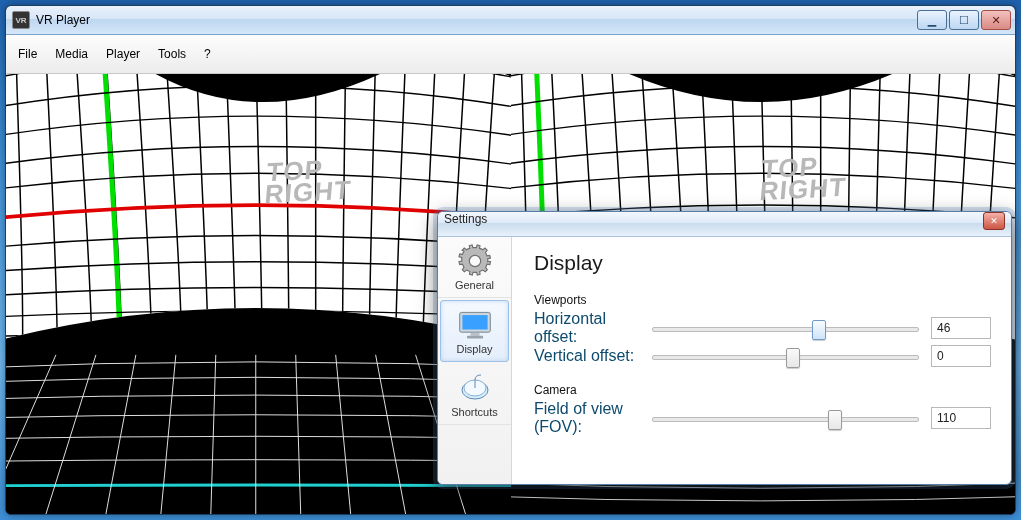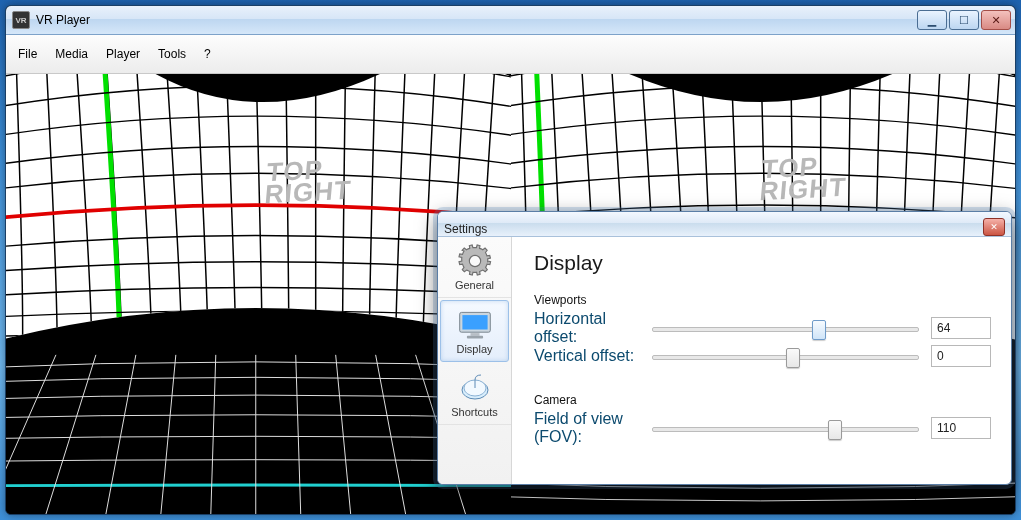--- a/index.html
+++ b/index.html
@@ -15,21 +15,21 @@
   .menubar{height:22px;background:linear-gradient(180deg,#fdfdfd,#ececec);border-bottom:1px solid #c9c9c9;display:flex;align-items:center;padding:8px 4px;gap:2px;color:#000}
   .menuitem{padding:2px 8px;cursor:default}
   .viewport{flex:1;background:#000;position:relative;overflow:hidden}
   .eye{position:absolute;top:0;bottom:0}
   .eye.left{left:0;right:50%}
   .eye.right{left:50%;right:0}
   .eye svg{width:100%;height:100%}
   .toplabel{position:absolute;font-size:26px;font-weight:900;color:#b8b8b8;letter-spacing:1px;text-align:left;line-height:.85;transform:skewX(-8deg) rotate(-3deg)}
   
   .dlg{position:absolute;left:437px;top:211px;width:573px;height:272px;background:#fff;border:1px solid #5b7ea6;border-radius:6px;box-shadow:0 6px 20px rgba(0,0,0,.55),0 0 0 4px rgba(85,140,200,.25);display:flex;flex-direction:column;overflow:hidden}
-  .dlg-title{height:24px;background:linear-gradient(180deg,#f3f8ff 0%,#dfeaf7 45%,#c9dced 46%,#e8f1fb 100%);border-bottom:1px solid #a9c1db;display:flex;align-items:flex-end;padding:0 6px;font-size:12px;color:#222}
+  .dlg-title{height:24px;background:linear-gradient(180deg,#f3f8ff 0%,#dfeaf7 45%,#c9dced 46%,#e8f1fb 100%);border-bottom:1px solid #a9c1db;display:flex;align-items:flex-start;padding:0 6px;font-size:12px;color:#222}
   .dlg-title .t{flex:1}
   .dlg-close{width:20px;height:16px;background:linear-gradient(180deg,#f5b1a9,#cb5543);border:1px solid #8e3127;border-radius:3px;display:flex;align-items:center;justify-content:center;color:#fff;font-size:9px;cursor:default}
   .dlg-body{flex:1;display:flex}
   .tabs{width:73px;background:linear-gradient(180deg,#fbfbfb,#f1f1f1);border-right:1px solid #d7d7d7;display:flex;flex-direction:column}
   .tab{display:flex;flex-direction:column;align-items:center;padding:8px 2px 6px;border-bottom:1px solid #e3e3e3;cursor:default}
   .tab.sel{background:linear-gradient(180deg,#f5f9ff,#e4eefb);border:1px solid #9cc0e8;border-radius:3px;margin:2px;box-shadow:inset 0 0 4px rgba(120,170,220,.4)}
   .tab .ico{width:36px;height:32px;display:flex;align-items:center;justify-content:center}
   .tab .lbl{font-size:11px;color:#333;margin-top:2px}
   .pane{flex:1;padding:14px 20px 10px 22px;color:#222}
   .pane h1{font-size:21px;font-weight:400;margin:0 0 18px;color:#1a1a1a}
@@ -251,33 +251,33 @@
       <h1>Display</h1>
 
       <div class="section">Viewports</div>
 
       <div class="row">
         <div class="lbl">Horizontal offset:</div>
         <div class="slider">
           <div class="track"></div>
             <div class="thumb" style="left:60%"></div>
         </div>
-        <div class="valbox">64</div>
+        <div class="valbox">46</div>
       </div>
 
       <div class="row">
         <div class="lbl">Vertical offset:</div>
         <div class="slider">
           <div class="track"></div>
             <div class="thumb plain" style="left:50%"></div>
         </div>
         <div class="valbox">0</div>
       </div>
 
-      <div class="section" style="margin-top:26px">Camera</div>
+      <div class="section" style="margin-top:16px">Camera</div>
 
       <div class="row">
         <div class="lbl">Field of view (FOV):</div>
         <div class="slider">
           <div class="track"></div>
             <div class="thumb plain" style="left:66%"></div>
         </div>
         <div class="valbox">110</div>
       </div>
     </div>

